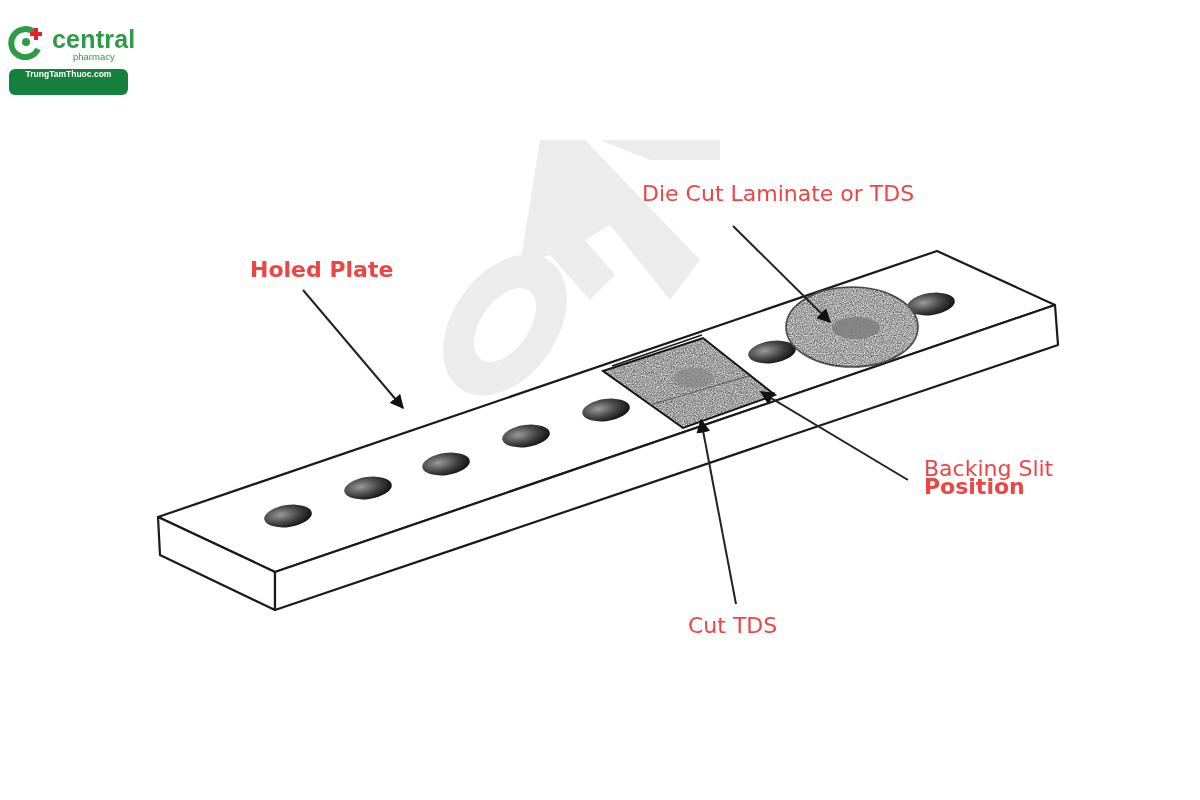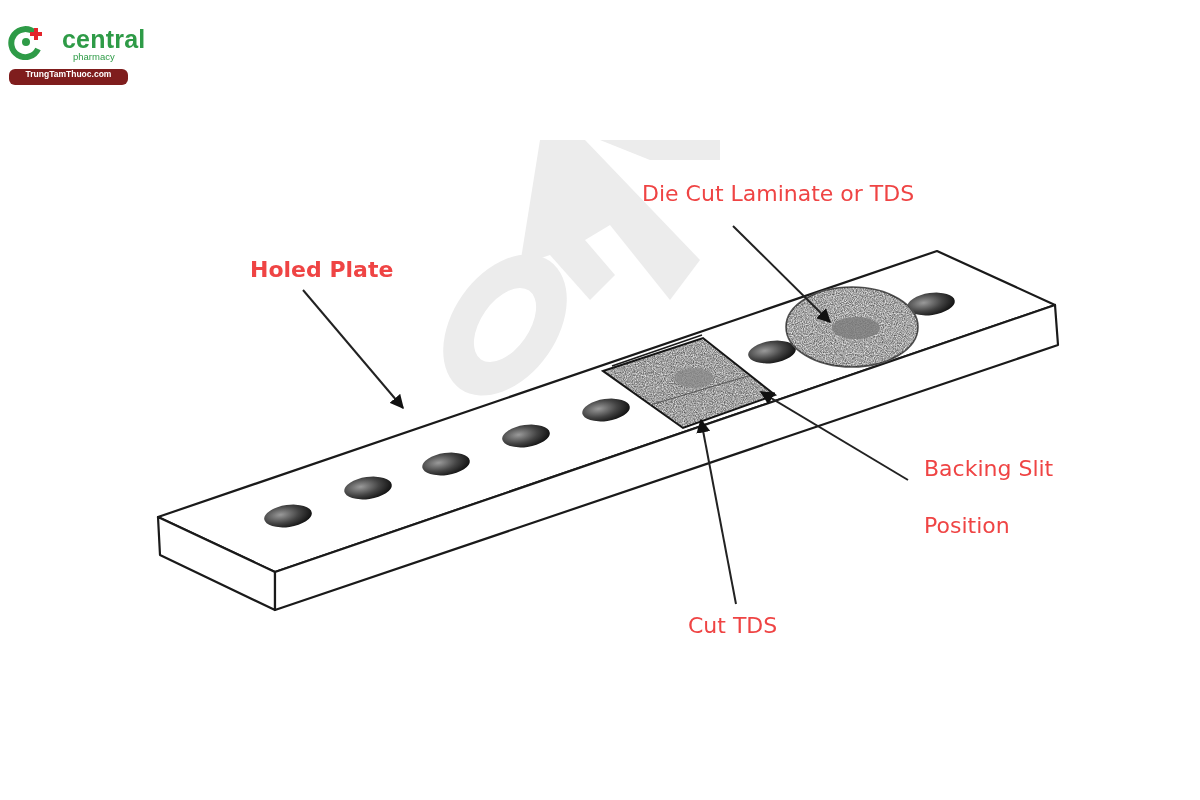--- a/index.html
+++ b/index.html
@@ -1,21 +1,21 @@
 <!DOCTYPE html>
 <html><head>
 <meta charset="utf-8">
 <style>
   html, body { margin:0; padding:0; }
   body { width:1200px; height:800px; background:#ffffff; position:relative; overflow:hidden; font-family:"DejaVu Sans", sans-serif; }
   .logo { position:absolute; left:6px; top:22px; width:122px; height:60px; }
   .logo-c { position:absolute; left:2px; top:2px; width:36px; height:36px; }
-  .logo-name { position:absolute; left:46px; top:4px; font-family:"Liberation Sans", sans-serif; font-size:25px; font-weight:bold; color:#2e9b47; letter-spacing:0.2px; line-height:26px;margin-left:10px; }
+  .logo-name { position:absolute; left:46px; top:4px; font-family:"Liberation Sans", sans-serif; font-size:25px; font-weight:bold; color:#2e9b47; letter-spacing:0.2px; line-height:26px; }
   .logo-sub { position:absolute; left:67px; top:30px; font-family:"Liberation Sans", sans-serif; font-size:9.5px; color:#2e9b47; line-height:10px; }
-  .logo-bar { position:absolute; left:3px; top:47px; width:119px; height:16px; background:#7f1d1d; border-radius:6px; color:#fff; font-family:"Liberation Sans", sans-serif; font-size:8.5px; font-weight:bold; text-align:center; line-height:11px; }
+  .logo-bar { position:absolute; left:3px; top:47px; width:119px; height:26px; background:#15803d; border-radius:6px; color:#fff; font-family:"Liberation Sans", sans-serif; font-size:8.5px; font-weight:bold; text-align:center; line-height:11px; }
   svg.diagram { position:absolute; left:0; top:0; }
   .label { position:absolute; font-family:"DejaVu Sans", sans-serif; color:#ef4444; font-size:22px; line-height:28px; white-space:nowrap; }
 </style>
 </head>
 <body>
 
 <div class="logo">
   <svg class="logo-c" viewBox="0 0 36 36" width="36" height="36">
     <path d="M27 9 A14 14 0 1 0 30 25" fill="none" stroke="#2e9b47" stroke-width="6" stroke-linecap="butt"></path>
     <circle cx="18" cy="18" r="4" fill="#2e9b47"></circle>
@@ -85,14 +85,14 @@
     <line x1="303" y1="290" x2="403" y2="408" marker-end="url(#arrow)"></line>
     <line x1="733" y1="226" x2="830" y2="322" marker-end="url(#arrow)"></line>
     <line x1="908" y1="480" x2="761" y2="392" marker-end="url(#arrow)"></line>
     <line x1="736" y1="604" x2="701" y2="420" marker-end="url(#arrow)"></line>
   </g>
 </svg>
 
 <div class="label" style="left:250px; top:256px;font-weight:bold;">Holed Plate</div>
 <div class="label" style="left:642px; top:180px;">Die Cut Laminate or TDS</div>
 <div class="label" style="left:924px; top:455px;">Backing Slit</div>
-<div class="label" style="left:924px; top:512px;">Position</div>
+<div class="label" style="left:924px; top:473px;font-weight:bold;">Position</div>
 <div class="label" style="left:688px; top:612px;">Cut TDS</div>
 
 </body></html>

